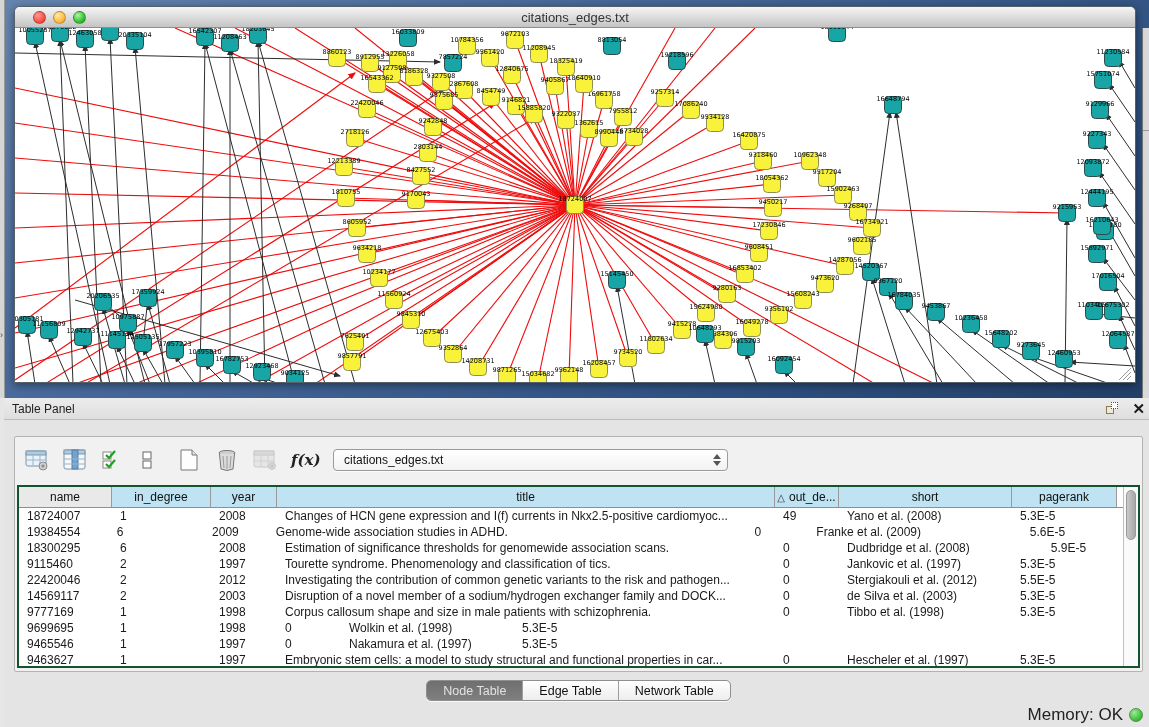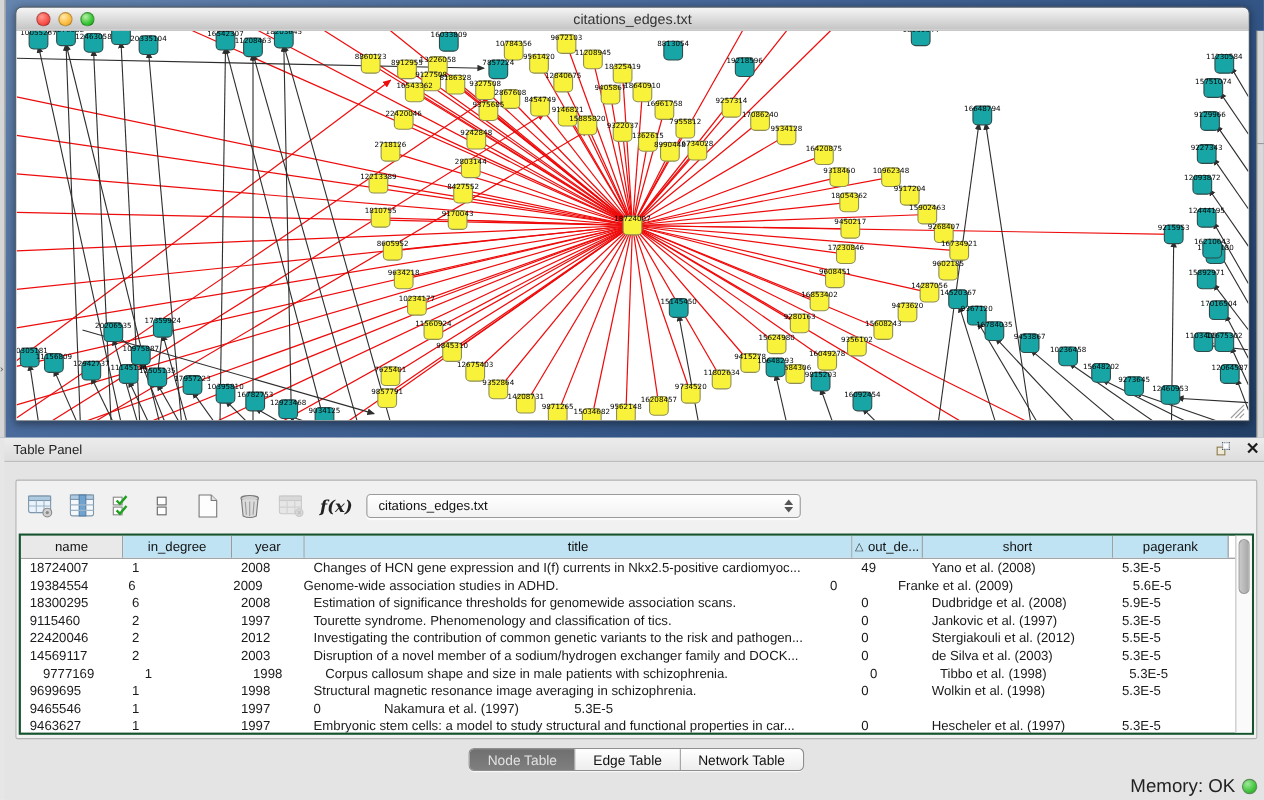--- a/index.html
+++ b/index.html
@@ -920,21 +920,21 @@
               <div class="cell" style="width: 173px;">Franke et al. (2009)</div>
               <div class="cell" style="width: 105px; margin-left: 47px;">5.6E-5</div>
             </div>
             <div class="data-row">
               <div class="cell" style="width: 93px;">18300295</div>
               <div class="cell" style="width: 99px;">6</div>
               <div class="cell" style="width: 66px;">2008</div>
               <div class="cell" style="width: 498px;">Estimation of significance thresholds for genomewide association scans.</div>
               <div class="cell" style="width: 64px;">0</div>
               <div class="cell" style="width: 173px;">Dudbridge et al. (2008)</div>
-              <div class="cell" style="width: 105px;">5.9E-5</div>
+              <div class="cell" style="width: 105px; text-align: center;">5.9E-5</div>
             </div>
             <div class="data-row">
               <div class="cell" style="width: 93px;">9115460</div>
               <div class="cell" style="width: 99px;">2</div>
               <div class="cell" style="width: 66px;">1997</div>
               <div class="cell" style="width: 498px;">Tourette syndrome. Phenomenology and classification of tics.</div>
               <div class="cell" style="width: 64px;">0</div>
               <div class="cell" style="width: 173px;">Jankovic et al. (1997)</div>
               <div class="cell" style="width: 105px;">5.3E-5</div>
             </div>
@@ -950,33 +950,32 @@
             <div class="data-row">
               <div class="cell" style="width: 93px;">14569117</div>
               <div class="cell" style="width: 99px;">2</div>
               <div class="cell" style="width: 66px;">2003</div>
               <div class="cell" style="width: 498px;">Disruption of a novel member of a sodium/hydrogen exchanger family and DOCK...</div>
               <div class="cell" style="width: 64px;">0</div>
               <div class="cell" style="width: 173px;">de Silva et al. (2003)</div>
               <div class="cell" style="width: 105px;">5.3E-5</div>
             </div>
             <div class="data-row">
-              <div class="cell" style="width: 93px; margin-left: 12px;">9777169</div>
+              <div class="cell" style="width: 93px;">9777169</div>
               <div class="cell" style="width: 99px;">1</div>
               <div class="cell" style="width: 66px;">1998</div>
               <div class="cell" style="width: 498px;">Corpus callosum shape and size in male patients with schizophrenia.</div>
               <div class="cell" style="width: 64px;">0</div>
               <div class="cell" style="width: 173px;">Tibbo et al. (1998)</div>
               <div class="cell" style="width: 105px;">5.3E-5</div>
             </div>
             <div class="data-row">
               <div class="cell" style="width: 93px;">9699695</div>
               <div class="cell" style="width: 99px;">1</div>
               <div class="cell" style="width: 66px;">1998</div>
-              <div class="cell" style="width: 498px;">Structural magnetic resonance image averaging in schizophrenia.</div>
               <div class="cell" style="width: 64px;">0</div>
               <div class="cell" style="width: 173px;">Wolkin et al. (1998)</div>
               <div class="cell" style="width: 105px;">5.3E-5</div>
             </div>
             <div class="data-row">
               <div class="cell" style="width: 93px;">9465546</div>
               <div class="cell" style="width: 99px;">1</div>
               <div class="cell" style="width: 66px;">1997</div>
               <div class="cell" style="width: 64px;">0</div>
               <div class="cell" style="width: 173px;">Nakamura et al. (1997)</div>

